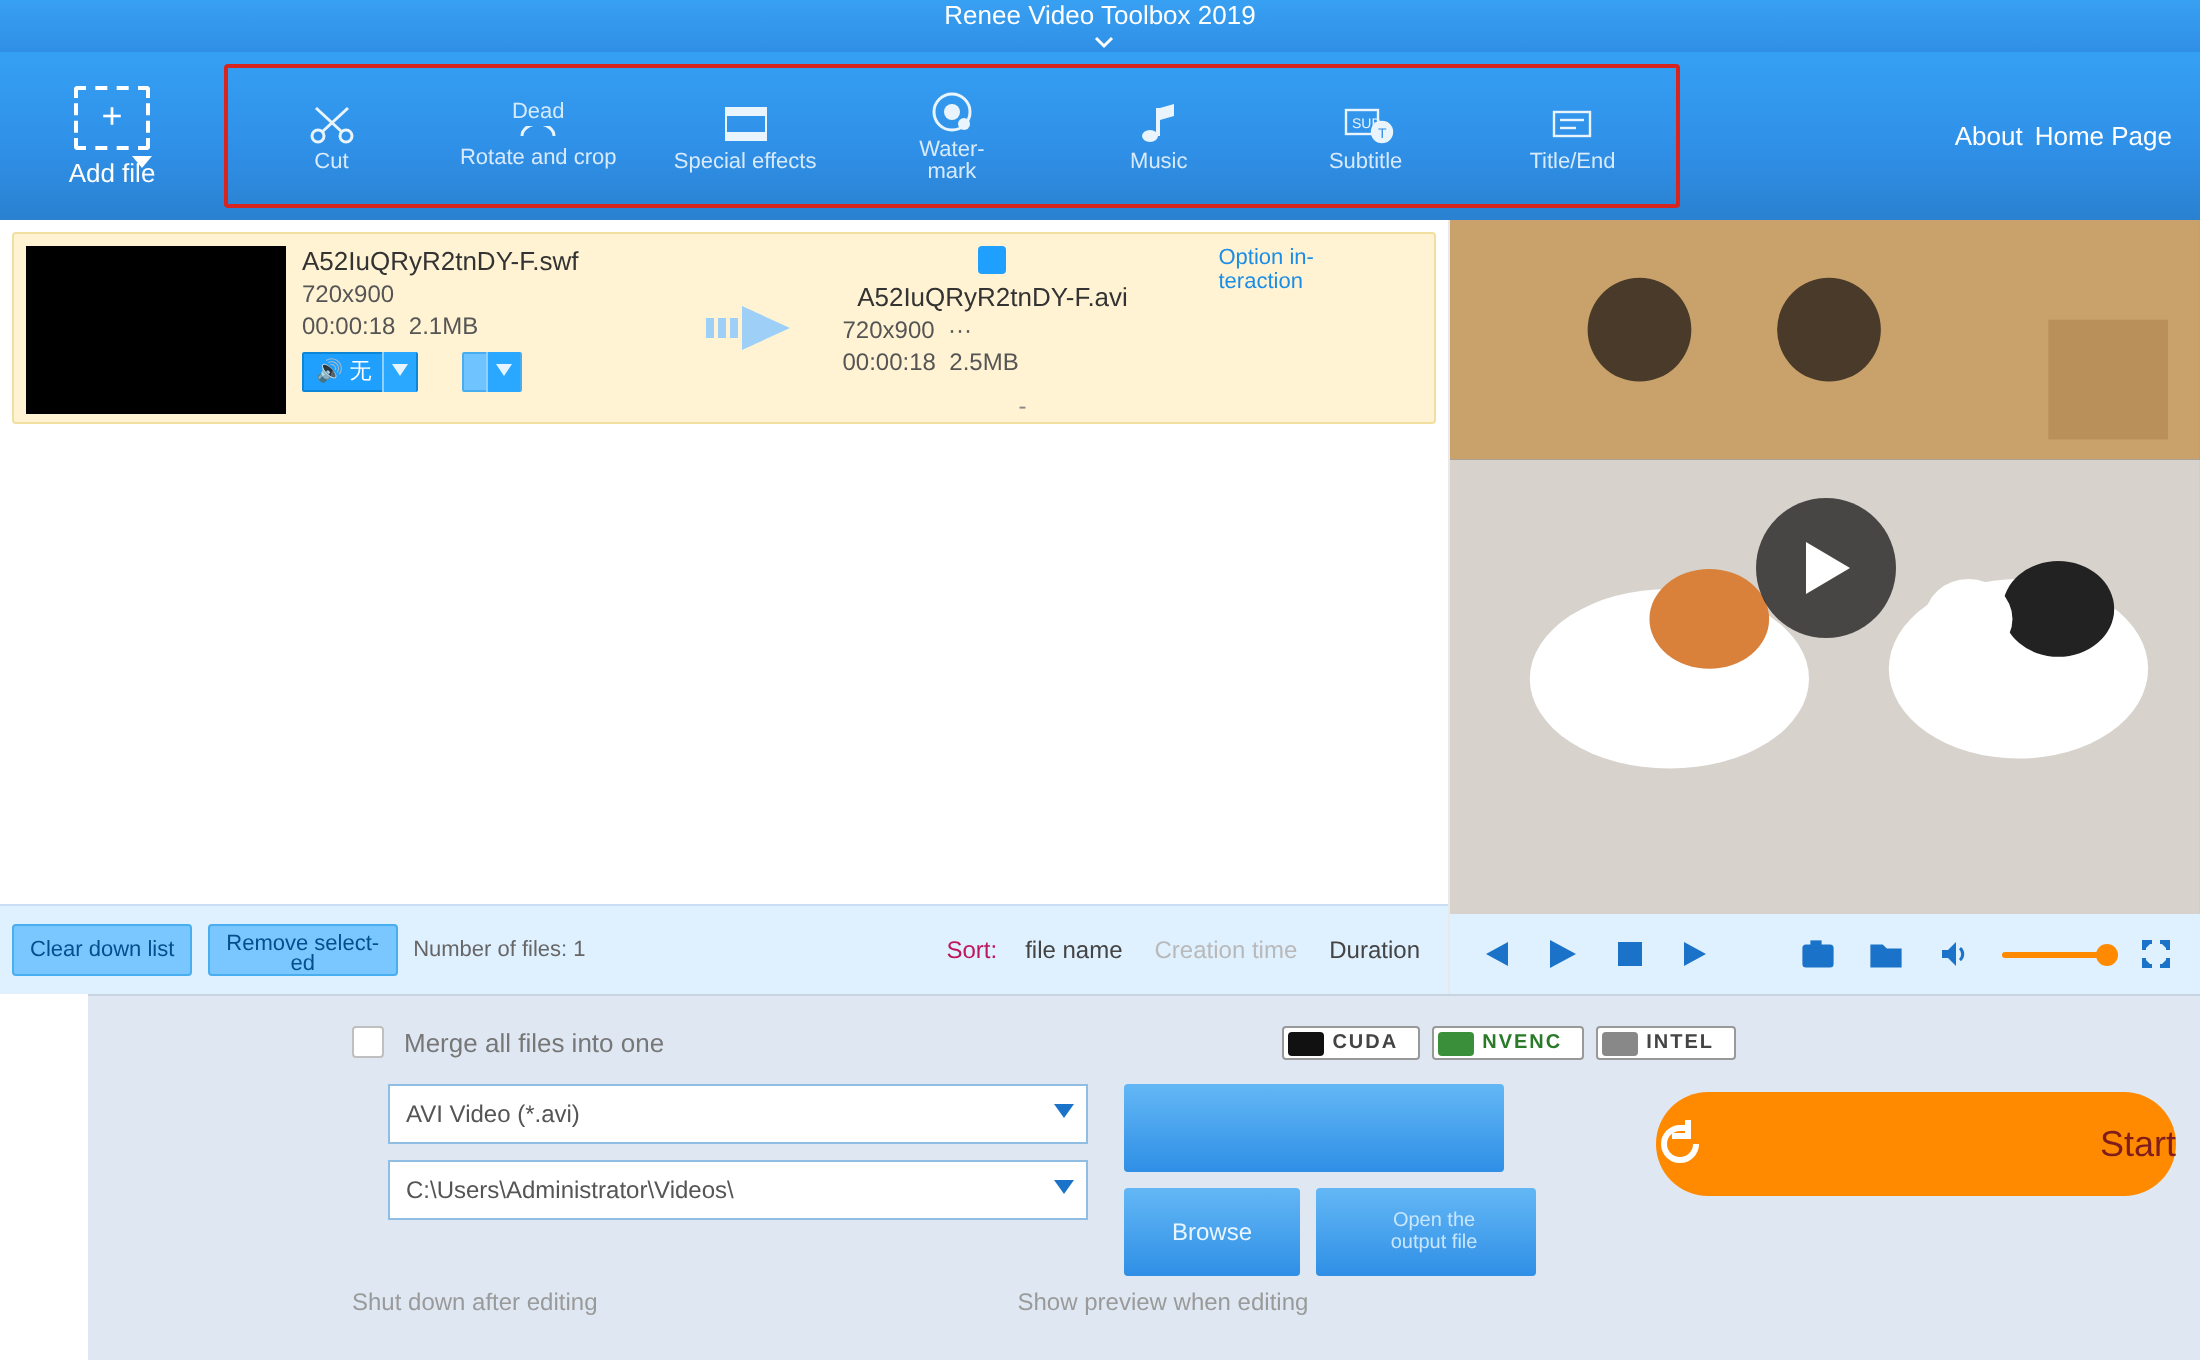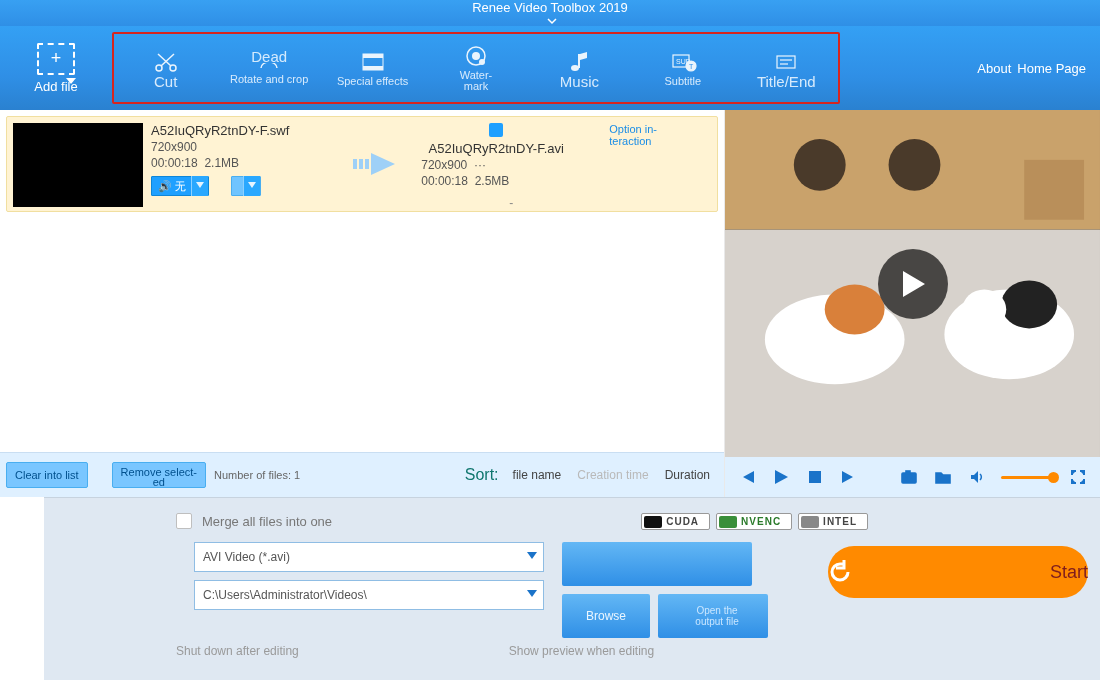--- a/index.html
+++ b/index.html
@@ -29,21 +29,21 @@
   .toolbar{height:84px;background:linear-gradient(#34a0f4,#2f8fe6 60%,#2a81d0);display:flex;align-items:stretch;color:#fff;position:relative;}
   .tb-addfile{width:112px;display:flex;flex-direction:column;align-items:center;justify-content:center;gap:4px;cursor:pointer;}
   .tb-addfile .add-rect{width:34px;height:28px;border:2px dashed #fff;border-radius:2px;display:flex;align-items:center;justify-content:center;font-size:18px;}
   .tb-addfile .add-dd{position:absolute;top:50px;left:66px;width:10px;height:10px;}
   .tb-addfile .lbl{font-size:13px;}
   .tool-group{flex:1;display:flex;align-items:stretch;padding:6px 0;}
   .red-box{border:2px solid #d6251f;border-radius:2px;display:flex;flex:1;margin-right:260px;}
   .tool{flex:1;display:flex;flex-direction:column;align-items:center;justify-content:center;gap:2px;cursor:pointer;color:#eaf5ff;}
   .tool .ico{width:28px;height:24px;opacity:.9;display:flex;align-items:center;justify-content:center;}
   .tool .lbl{font-size:11px;text-align:center;opacity:.9;line-height:11px}
-  .tool .lbl.strong{font-size:15px;}
+  .tool .lbl.strong{font-size:11px;}
   .about-home{position:absolute;right:14px;top:50%;transform:translateY(-50%);color:#fff;font-size:13px;display:flex;gap:6px;}
   .about-home span{cursor:pointer;}
 
   
   .body{display:flex;flex:1;min-height:0;background:#fff;}
   .list-pane{width:724px;display:flex;flex-direction:column;border-right:1px solid #e9e9e9;}
   .list-area{flex:1;overflow:auto;background:#fff;position:relative;}
   .file-row{margin:6px;background:var(--cream);border:1px solid #f1dfa0;border-radius:2px;padding:6px;display:flex;gap:8px;height:96px;box-sizing:border-box;}
   .thumb{width:130px;height:84px;background:#000;}
   .meta{display:flex;flex-direction:column;gap:2px;font-size:12px;color:#555;}
@@ -59,21 +59,21 @@
   .chip::after{content:"";position:absolute;right:0;top:-1px;bottom:-1px;width:16px;background:#2aa8ff;border-left:1px solid #8ed1ff;}
   .chip .dd{position:absolute;right:4px;top:5px;width:0;height:0;border-left:4px solid transparent;border-right:4px solid transparent;border-top:6px solid #e6f4ff;z-index:1;}
   .chip.light{background:#6fc4ff;border-color:#49aef0;}
   .dash{color:#888;align-self:center;}
 
   
   .list-footer{height:44px;background:var(--blue-light);display:flex;align-items:center;padding:0 6px;gap:8px;border-top:1px solid #c9def2;}
   .lf-btn{background:#7ac6ff;color:#00508e;border:1px solid #49aef0;padding:4px 8px;border-radius:2px;font-size:11px;cursor:pointer;height:26px;box-sizing:border-box;}
   .lf-label{color:#666;font-size:11px;}
   .lf-spacer{flex:1;}
-  .sort-label{color:#0f766e;font-size:16px;margin-right:6px;}
+  .sort-label{color:#be185d;font-size:12px;margin-right:6px;}
   .sort-opt{color:#b9b9b9;font-size:12px;cursor:pointer;margin-right:8px;}
   .sort-opt.active{color:#444;text-align:center;}
 
   
   .preview-pane{flex:1;display:flex;flex-direction:column;background:#fff;}
   .preview{flex:1;background:#0c0c0c;position:relative;overflow:hidden;}
   .preview .scene{position:absolute;inset:0;}
   .play-overlay{position:absolute;left:50%;top:50%;width:70px;height:70px;transform:translate(-50%,-50%);background:#000a;border-radius:50%;display:flex;align-items:center;justify-content:center;}
   .play-overlay svg{width:28px;height:30px;fill:#fff;}
   .pv-controls{height:40px;background:var(--blue-light);display:flex;align-items:center;gap:14px;padding:0 12px;}
@@ -263,22 +263,22 @@
               </span>
             <span><span>720x900</span>&nbsp;&nbsp;···</span>
             <span><span>00:00:18</span>&nbsp;&nbsp;<span>2.5MB</span></span>
             <span class="dash" style="margin-top:6px;margin-left:30px;">-</span>
           </div>
           <span class="opt-link" style="white-space:pre-line;">Option in-
 teraction</span>
         </div>
       </div>
       <div class="list-footer">
-        <button class="lf-btn">Clear into list</button>
-        <button class="lf-btn" style="white-space:pre-line;line-height:10px;margin-left:16px;">Remove select-
+        <button class="lf-btn">Clear down list</button>
+        <button class="lf-btn" style="white-space:pre-line;line-height:10px;">Remove select-
 ed</button>
         <span class="lf-label">Number of files: 1</span>
         <span class="lf-spacer"></span>
         <span class="sort-label">Sort:</span>
         <span class="sort-opt active">file name</span>
         <span class="sort-opt">Creation time</span>
         <span class="sort-opt active">Duration</span>
       </div>
     </div>
 

